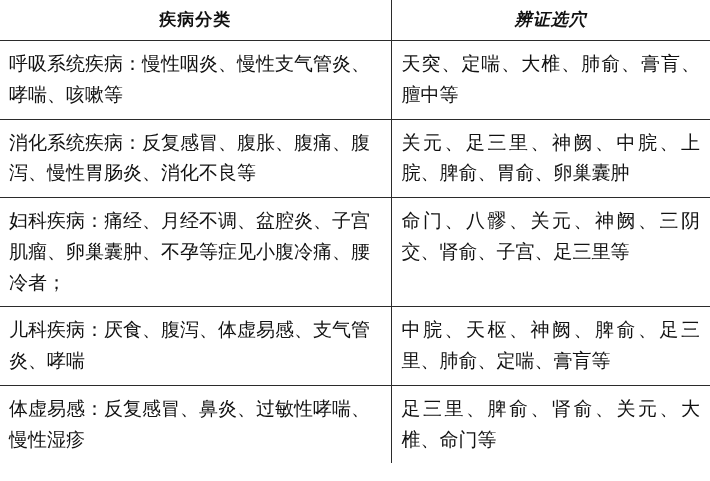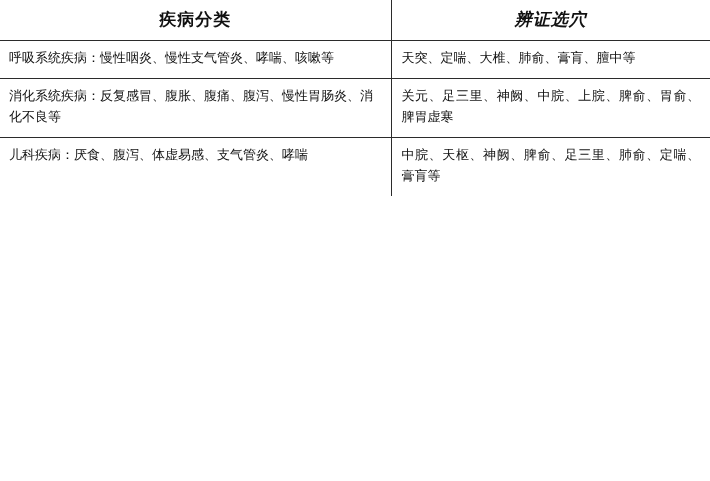--- a/index.html
+++ b/index.html
@@ -41,25 +41,24 @@
     font-size: 17px;
     letter-spacing: 1px;
     padding: 8px 6px 9px 6px;
     border-top: none;
     color: #111111;
   }
   table.tcm-table thead th.hdr-left { border-left: none; }
   table.tcm-table thead th.hdr-right { border-right: none; font-style: italic; }
 
   table.tcm-table tbody td {
-    font-size: 13px;
+    font-size: 19px;
     line-height: 1.62;
     color: #111111;
     padding: 7px 8px 9px 9px;
-    font-family: Liberation Mono, monospace;
   }
   table.tcm-table tbody td.cell-left {
     border-left: none;
     text-align: left;
   }
   table.tcm-table tbody td.cell-right {
     border-right: none;
     text-align: justify;
     text-align-last: left;
     padding-left: 10px;
@@ -83,21 +82,29 @@
         <th class="hdr-right">辨证选穴</th>
       </tr>
     </thead>
     <tbody>
       <tr>
         <td class="cell-left">呼吸系统疾病：慢性咽炎、慢性支气管炎、哮喘、咳嗽等</td>
         <td class="cell-right">天突、定喘、大椎、肺俞、膏肓、膻中等</td>
       </tr>
       <tr>
         <td class="cell-left">消化系统疾病：反复感冒、腹胀、腹痛、腹泻、慢性胃肠炎、消化不良等</td>
-        <td class="cell-right">关元、足三里、神阙、中脘、上脘、脾俞、胃俞、脾胃虚寒</td>
+        <td class="cell-right">关元、足三里、神阙、中脘、上脘、脾俞、胃俞、卵巢囊肿</td>
+      </tr>
+      <tr>
+        <td class="cell-left">妇科疾病：痛经、月经不调、盆腔炎、子宫肌瘤、卵巢囊肿、不孕等症见小腹冷痛、腰冷者；</td>
+        <td class="cell-right">命门、八髎、关元、神阙、三阴交、肾俞、子宫、足三里等</td>
       </tr>
       <tr>
         <td class="cell-left">儿科疾病：厌食、腹泻、体虚易感、支气管炎、哮喘</td>
         <td class="cell-right">中脘、天枢、神阙、脾俞、足三里、肺俞、定喘、膏肓等</td>
+      </tr>
+      <tr>
+        <td class="cell-left">体虚易感：反复感冒、鼻炎、过敏性哮喘、慢性湿疹</td>
+        <td class="cell-right">足三里、脾俞、肾俞、关元、大椎、命门等</td>
       </tr>
     </tbody>
   </table>
 </div>
 
 </body></html>

